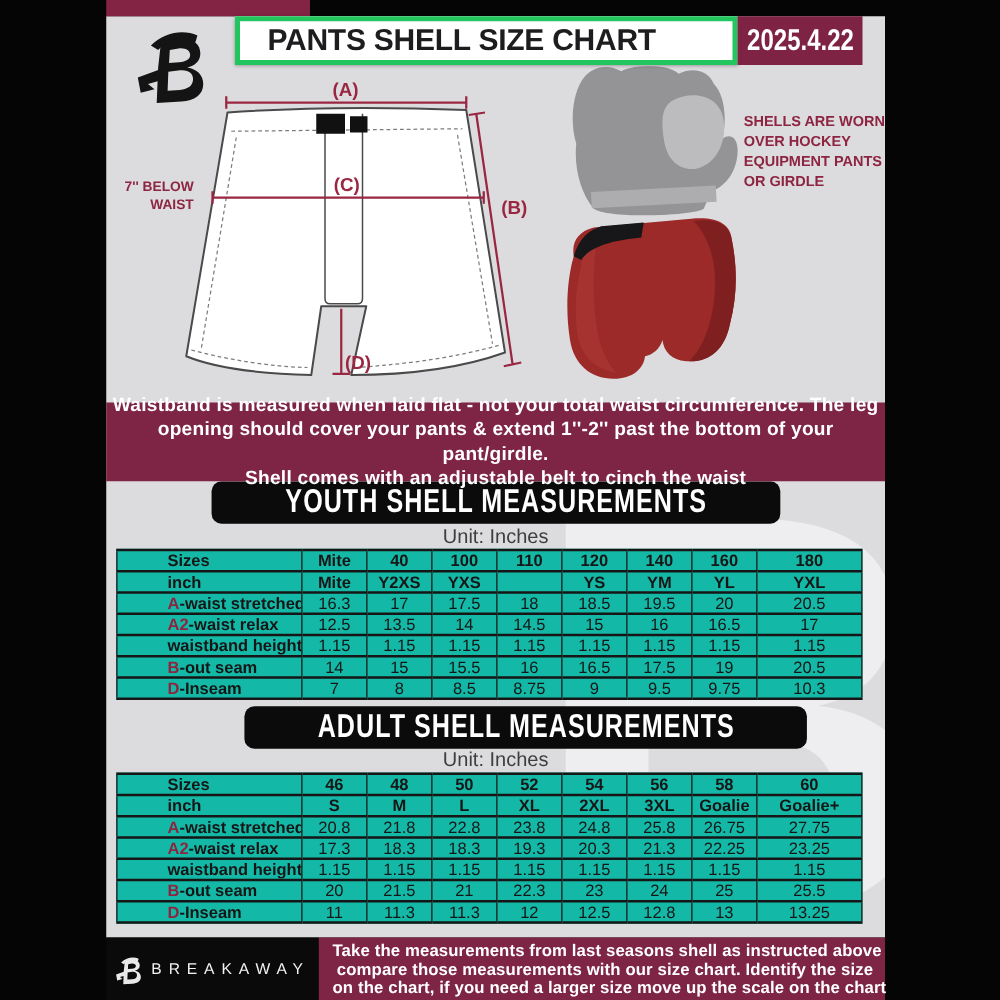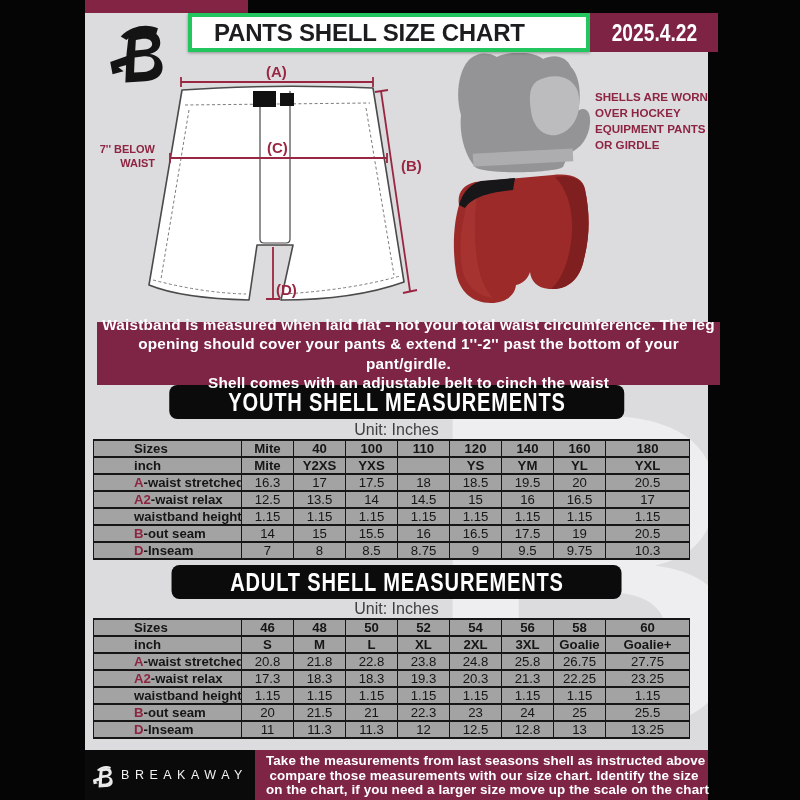--- a/index.html
+++ b/index.html
@@ -10,49 +10,49 @@
   .gray-bg{position:absolute;left:0;top:13px;width:623px;height:737px;background:#dcdbde;z-index:0;}
   .top-accent{position:absolute;left:0;top:0;width:163px;height:13px;background:#832444;z-index:2;}
 
   
   .header-band{position:absolute;left:0;top:13px;width:623px;height:40px;z-index:3;}
   .logo{position:absolute;left:22px;top:6px;width:60px;height:64px;}
   .title-bar{position:absolute;left:103px;top:0;width:402px;height:39px;background:#fff;
              border:4px solid #22c55e;box-shadow:0 1px 3px rgba(0,0,0,.35);
              display:flex;align-items:center;padding-left:22px;}
   .title-bar span{font-size:24px;font-weight:700;color:#1d1d1f;letter-spacing:-.2px;}
-  .date-box{position:absolute;left:505px;top:0;width:128px;height:39px;background:#7e2343;
+  .date-box{position:absolute;left:505px;top:0;width:100px;height:39px;background:#7e2343;
             display:flex;align-items:center;justify-content:center;}
   .date-box span{color:#fff;font-size:24px;font-weight:700;display:inline-block;transform:scaleX(.8);letter-spacing:0;}
 
   
   .diagram{position:absolute;left:0;top:53px;width:623px;height:269px;z-index:1;}
   .diagram svg{position:absolute;left:0;top:0;}
 
   
-  .notice{position:absolute;left:12px;top:322px;width:623px;height:63px;background:#7e2444;z-index:2;
+  .notice{position:absolute;left:0;top:322px;width:623px;height:63px;background:#7e2444;z-index:2;
           display:flex;flex-direction:column;align-items:center;justify-content:center;}
   .notice div{color:#fff;font-size:15.3px;font-weight:600;line-height:19.5px;text-align:center;letter-spacing:.2px;}
 
   
   .measure{position:absolute;left:0;top:385px;width:623px;height:365px;z-index:1;overflow:hidden;}
   .watermark{position:absolute;right:-46px;top:-12px;font-size:460px;line-height:400px;font-weight:700;
              color:rgba(255,255,255,.5);z-index:1;font-family:"Liberation Sans",sans-serif;}
   .section-bar{position:absolute;left:50%;transform:translateX(-50%);height:34px;background:#0b0b0b;
                border-radius:8px;display:flex;align-items:center;padding:0 22px;z-index:2;}
   .section-bar span{color:#fff;font-size:24.5px;font-weight:700;letter-spacing:1px;white-space:nowrap;
                     display:inline-block;transform:scaleX(.82) scaleY(1.08);}
   .bar-youth{top:0;text-align:center;}
-  .bar-adult{top:180px;}
+  .bar-adult{top:180px;margin-left:24px;}
   .unit{position:absolute;left:0;width:623px;text-align:center;font-size:16px;color:#3e3e40;
         font-weight:500;z-index:2;}
   .unit-youth{top:36px;}
   .unit-adult{top:215px;}
   table.size-table{position:absolute;left:8px;width:596px;border-collapse:collapse;z-index:2;
-                   table-layout:fixed;background:#a3a3a3;}
+                   table-layout:fixed;background:#14b8a6;}
   .table-youth{top:54px;}
   .table-adult{top:233px;}
   table.size-table td{border:1px solid #161616;border-top:2px solid #161616;border-bottom:2px solid #161616;
                       height:14.8px;font-size:13.2px;color:#161616;text-align:center;padding:0;
                       white-space:nowrap;overflow:hidden;}
   table.size-table td.lbl{text-align:left;padding-left:40px;font-weight:700;}
   table.size-table tr.hdr td{font-weight:700;}
   table.size-table td .accent{color:#8d2440;}
 
   

